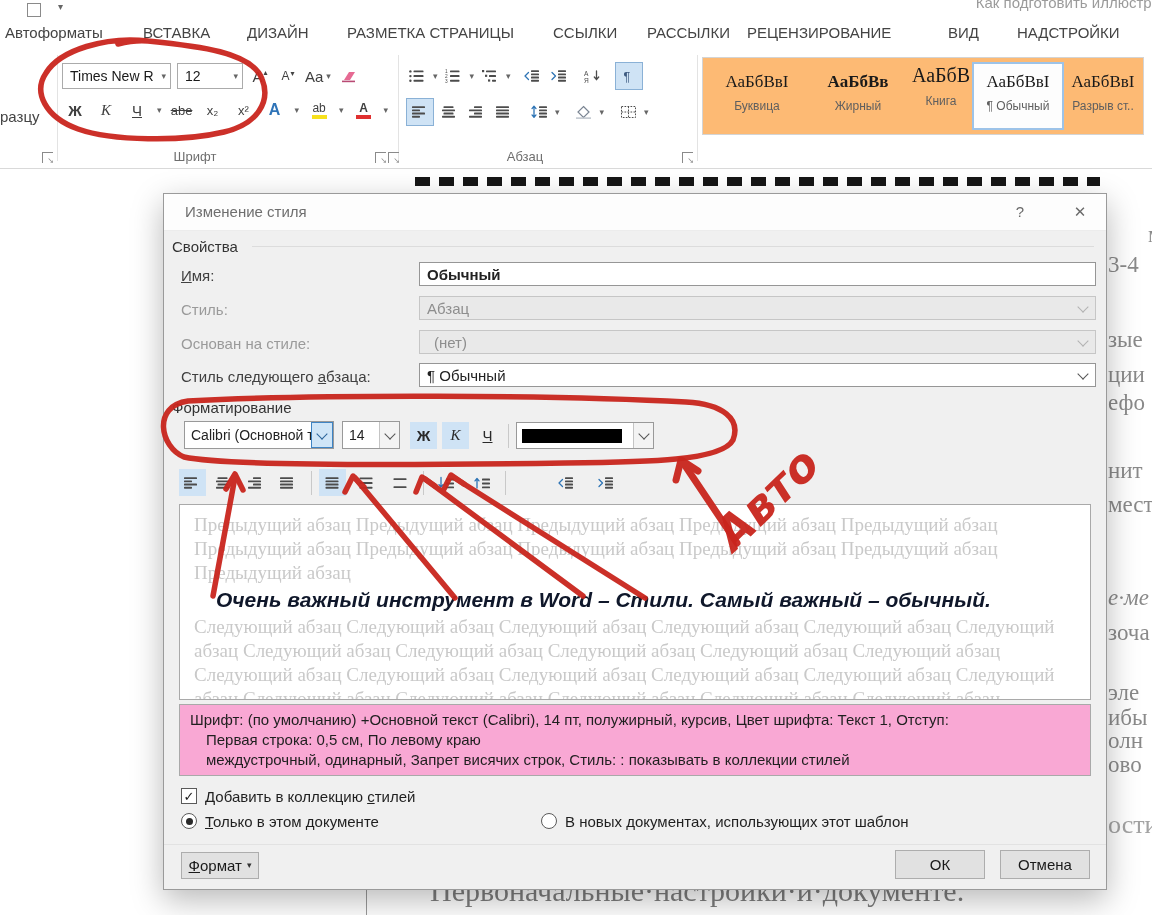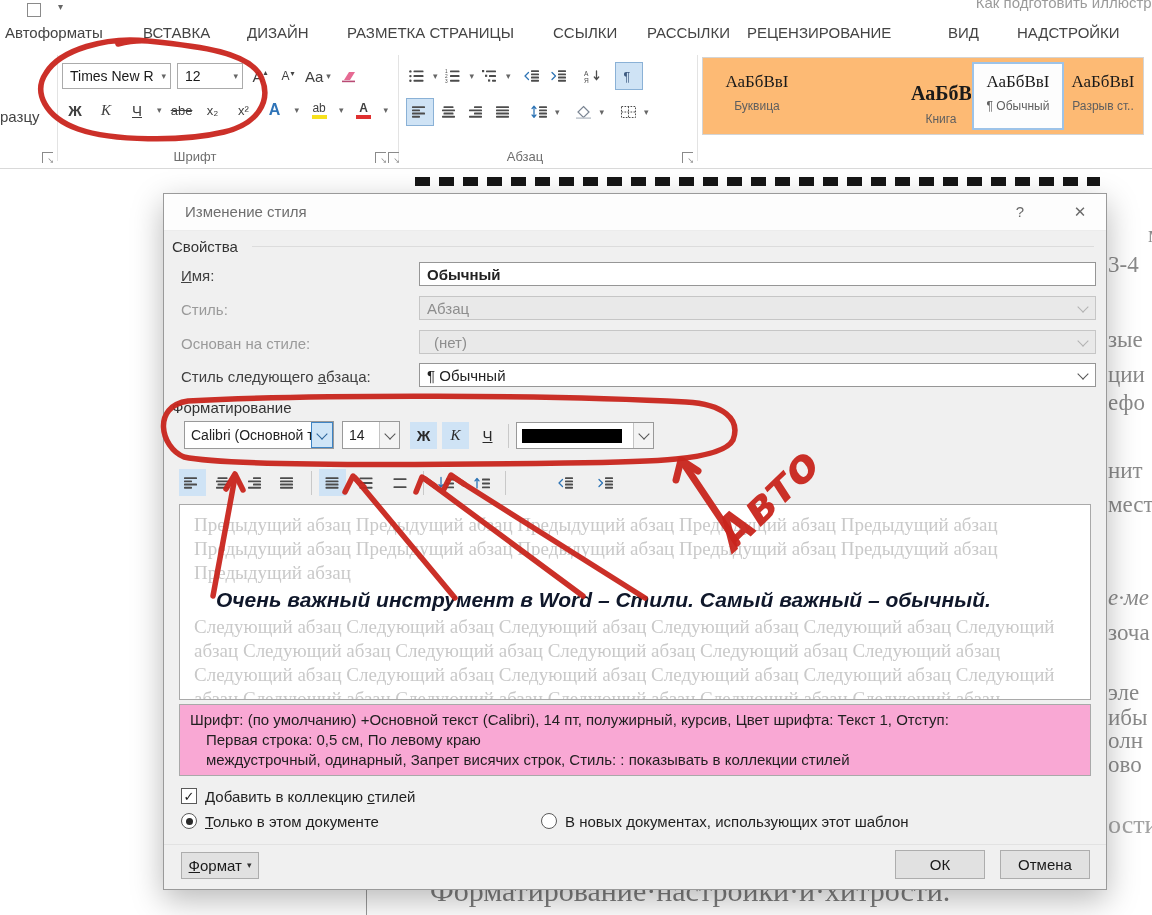--- a/index.html
+++ b/index.html
@@ -29,21 +29,21 @@
   .eff{color:#2f74b8;font-size:16px;font-weight:bold}
   .stack{display:inline-flex;flex-direction:column;align-items:center;line-height:1}
   .bar-y{width:15px;height:4px;background:#f7e11c;margin-top:1px}
   .bar-r{width:15px;height:4px;background:#e03030;margin-top:1px}
   
   #gallery{position:absolute;left:702px;top:57px;width:440px;height:76px;background:#fdba74;border:1px solid #d4d4d4}
   .gitem{position:absolute;top:4px;height:64px;text-align:center;border:2px solid transparent}
   .gitem.on{border:2px solid #9dc3e8;background:#fdfdfd}
   .gsample{font-family:"Liberation Serif","DejaVu Serif",serif;font-size:17px;color:#1a1a1a;margin-top:8px;white-space:nowrap;overflow:hidden}
   .gsample.b{font-weight:bold}
-  .gsample.bl{font-weight:bold;font-size:20px;margin-top:18px}
+  .gsample.bl{font-weight:normal;font-size:20px;margin-top:0}
   .glab{font-size:12px;color:#5f5f5f;margin-top:7px;white-space:nowrap;overflow:hidden}
 
   
   #dash-line{position:absolute;left:415px;top:177px;width:685px;height:9px;z-index:5;
      background:repeating-linear-gradient(90deg,#161616 0 15px,transparent 15px 24px)}
   .frag{position:absolute;left:1108px;z-index:5;color:#8a8a8a;font-size:23px;white-space:nowrap;
         font-family:"Liberation Serif","DejaVu Serif",serif}
   .frag.big{font-size:26px;color:#a3a3a3}
   #behind-heading{position:absolute;left:430px;top:874px;z-index:5;color:#7d7d7d;font-size:30px;white-space:nowrap;
         font-family:"Liberation Serif","DejaVu Serif",serif}
@@ -320,20 +320,24 @@
     <div class="glabel" style="left:460px;width:130px">Абзац</div>
     <span class="launch" style="left:682px">
         <i>↘</i>
       </span>
 
     <div id="gallery">
         <div class="gitem" style="left: 4px; width: 96px;">
           <div class="gsample">АаБбВвІ</div>
           <div class="glab">Буквица</div>
         </div>
+        <div class="gitem" style="left: 104px; width: 98px;">
+          <div class="gsample b">АаБбВв</div>
+          <div class="glab">Жирный</div>
+        </div>
         <div class="gitem" style="left: 206px; width: 60px;">
           <div class="gsample bl">АаБбВ</div>
           <div class="glab">Книга</div>
         </div>
         <div class="gitem on" style="left: 269px; width: 88px;">
           <div class="gsample">АаБбВвІ</div>
           <div class="glab">¶ Обычный</div>
         </div>
         <div class="gitem" style="left: 360px; width: 76px;">
           <div class="gsample">АаБбВвІ</div>
@@ -352,21 +356,21 @@
       <span class="frag" style="top: 458px;">нит</span>
       <span class="frag" style="top: 492px;">мест</span>
       <span class="frag" style="top: 585px; font-style: italic;">е·ме</span>
       <span class="frag" style="top: 620px;">зоча</span>
       <span class="frag" style="top: 680px;">эле</span>
       <span class="frag" style="top: 705px;">ибы</span>
       <span class="frag" style="top: 728px;">олн</span>
       <span class="frag" style="top: 752px;">ово</span>
       <span class="frag big" style="top: 810px;">ости.</span>
     </div>
-  <div id="behind-heading" class="serif">Форматирование·настройки·и·хитрости.</div>
+  <div id="behind-heading" class="serif">Первоначальные·настройки·и·документе.</div>
   <div id="vline"></div>
 
   <div id="dialog">
     <div id="dtitle">
       <span class="t">Изменение стиля</span>
       <span class="winbtn" style="left:842px">?</span>
       <span class="winbtn" style="left:902px">✕</span>
     </div>
 
     <span class="seclab" style="left:8px;top:44px">Свойства</span>

